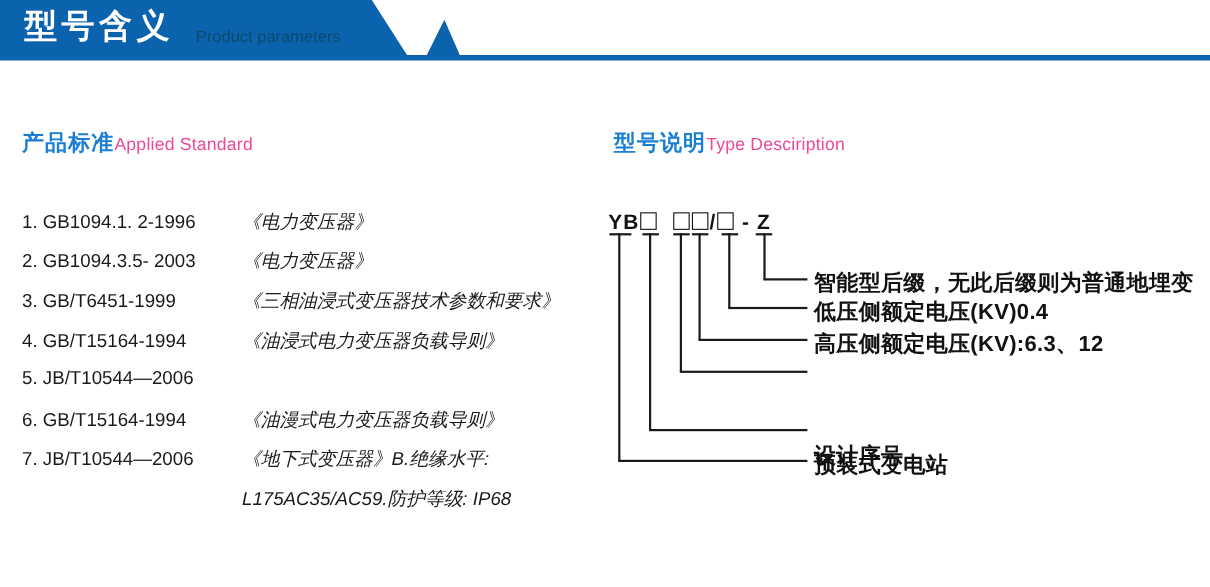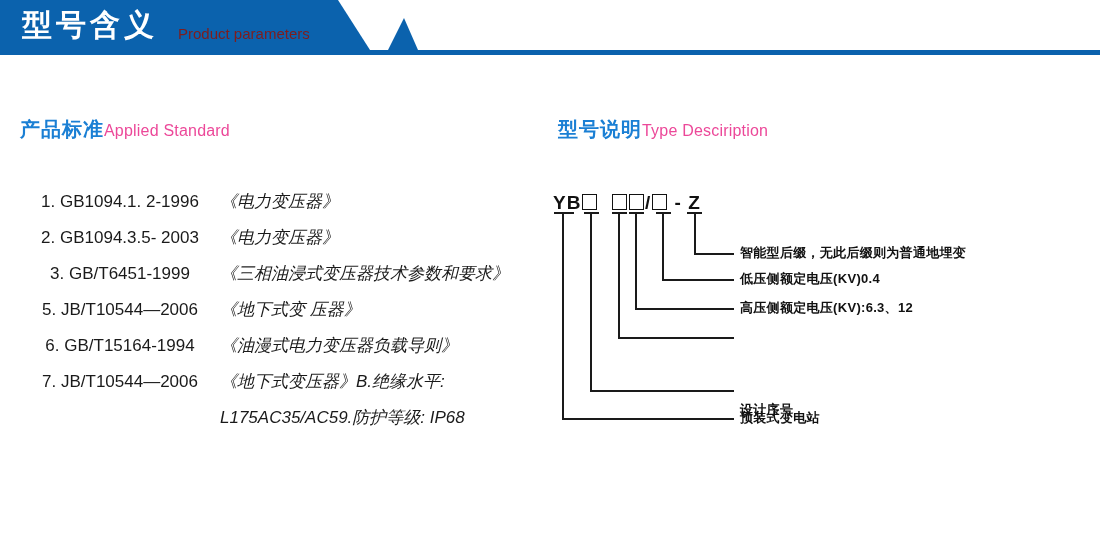--- a/index.html
+++ b/index.html
@@ -57,21 +57,21 @@
     font-weight: bold;
     color: #ffffff;
     letter-spacing: 4px;
     line-height: 40px;
   }
   #banner-title-en {
     position: absolute;
     left: 178px;
     top: 24px;
     font-size: 15px;
-    color: #7f1d1d;
+    color: #0c4a6e;
     line-height: 20px;
   }
 
   
   .section-heading {
     position: absolute;
     white-space: nowrap;
   }
   .heading-cn {
     font-size: 20px;
@@ -98,21 +98,20 @@
     display: flex;
     align-items: baseline;
     height: 36px;
     font-size: 17px;
     color: #1a1a1a;
     white-space: nowrap;
   }
   .std-code {
     width: 200px;
     flex: 0 0 200px;
-    text-align: center;
   }
   .std-name { flex: 0 0 auto; font-style: italic; }
   .standard-row.continuation {
     height: 40px;
     padding-left: 200px;
   }
 
   
   #type-diagram {
     position: absolute;
@@ -153,21 +152,21 @@
     background: #1a1a1a;
   }
   .tick {
     position: absolute;
     height: 1.6px;
     background: #1a1a1a;
   }
 
   .annotation {
     position: absolute;
-    font-size: 13px;
+    font-size: 20px;
     font-weight: bold;
     color: #111111;
     white-space: nowrap;
     letter-spacing: 0.3px;
   }
 </style>
 </head>
 <body>
 
 <div id="header-banner">
@@ -196,24 +195,27 @@
   <div class="standard-row">
     <span class="std-code"><span>2.</span> <span>GB1094.3.5- 2003</span></span>
     <span class="std-name">《电力变压器》</span>
   </div>
 
   <div class="standard-row">
     <span class="std-code"><span>3.</span> <span>GB/T6451-1999</span></span>
     <span class="std-name">《三相油浸式变压器技术参数和要求》</span>
   </div>
 
+  <div class="standard-row">
+    <span class="std-code"><span>4.</span> <span>GB/T15164-1994</span></span>
+    <span class="std-name">《油浸式电力变压器负载导则》</span>
+  </div>
 
   <div class="standard-row">
     <span class="std-code"><span>5.</span> <span>JB/T10544—2006</span></span>
-    <span class="std-name">《地下式变 压器》</span>
   </div>
 
   <div class="standard-row">
     <span class="std-code"><span>6.</span> <span>GB/T15164-1994</span></span>
     <span class="std-name">《油漫式电力变压器负载导则》</span>
   </div>
 
   <div class="standard-row">
     <span class="std-code"><span>7.</span> <span>JB/T10544—2006</span></span>
     <span class="std-name">《地下式变压器》B.绝缘水平:</span>

